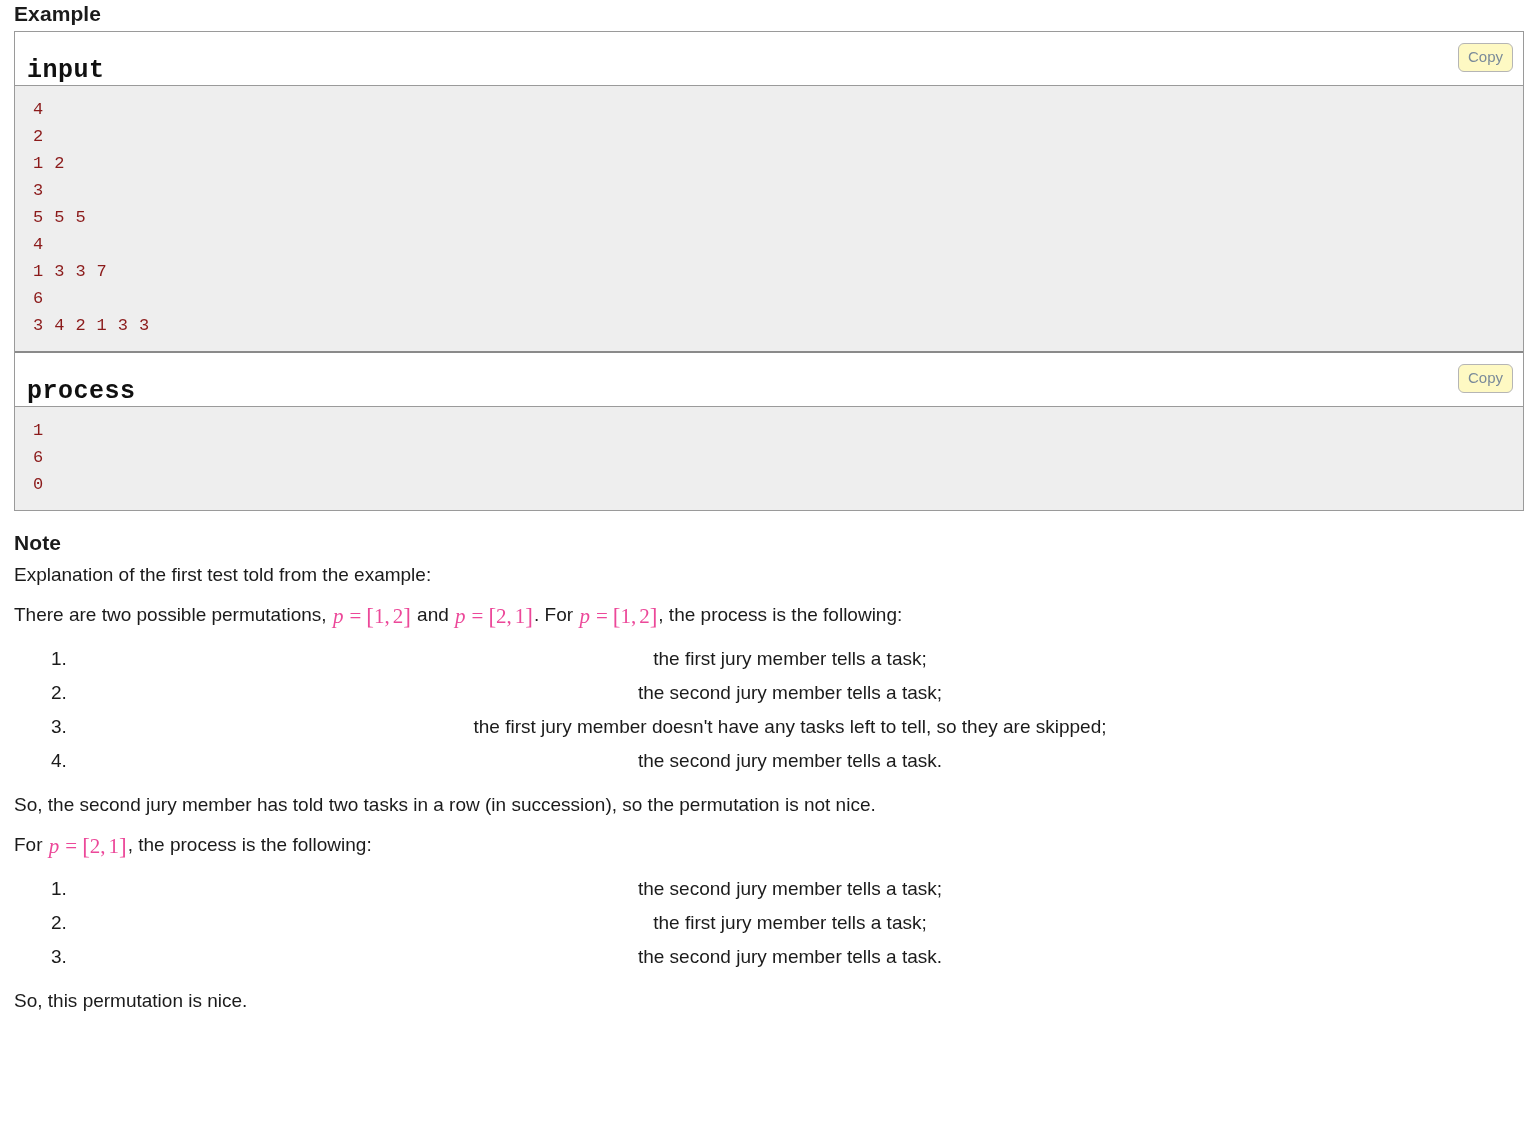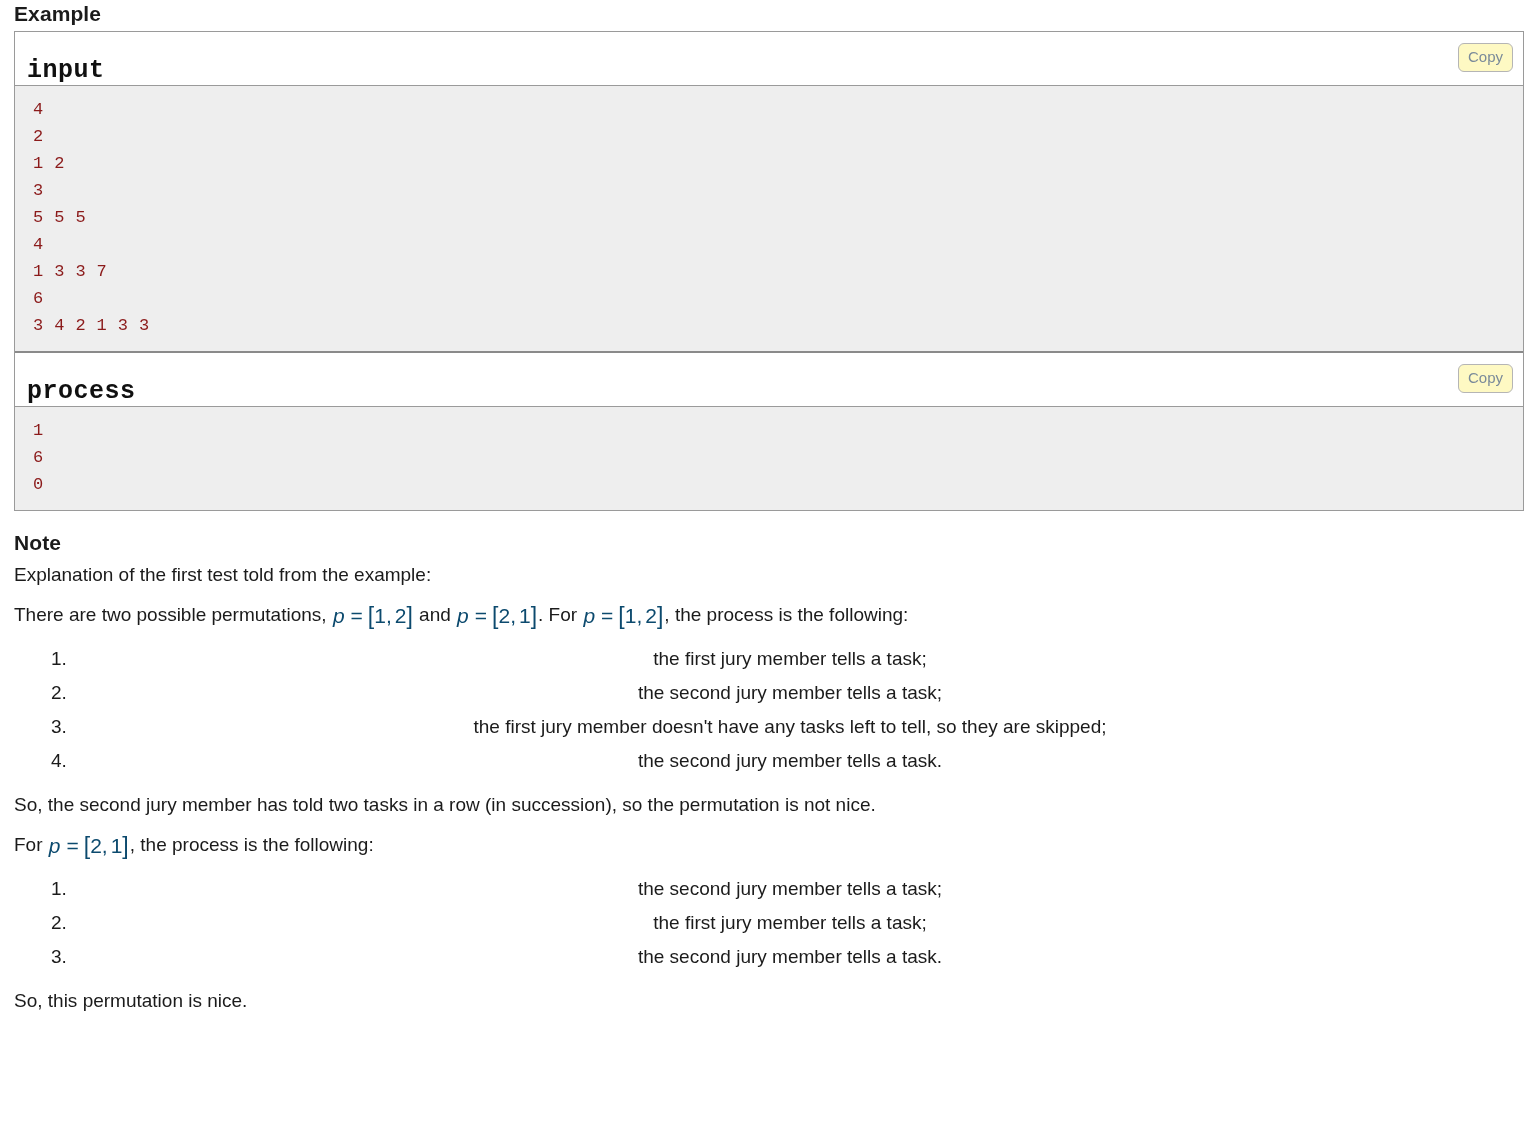--- a/index.html
+++ b/index.html
@@ -102,24 +102,24 @@
     font-size: 19px;
     line-height: 26px;
     color: #1b1b1b;
   }
   ol.note-list li {
     padding: 4px 0 4px 0;
     text-align: center;
   }
   
   .math {
-    font-family: Liberation Sans, sans-serif;
+    font-family: Liberation Serif, serif;
     font-size: 21px;
     line-height: 1;
-    color: #0c4a6e;
+    color: #ec4899;
     white-space: nowrap;
     display: inline-block;
     vertical-align: -2px;
     padding: 0 1px;
   }
   .math .mi { font-style: italic; padding-right: 1px; }
   .math .mo { font-style: normal; padding: 0 5px; }
   .math .mbr { font-style: normal; font-size: 23px; vertical-align: -1px; }
   .math .mn { font-style: normal; }
   .math .mcomma { font-style: normal; padding-right: 3px; }

